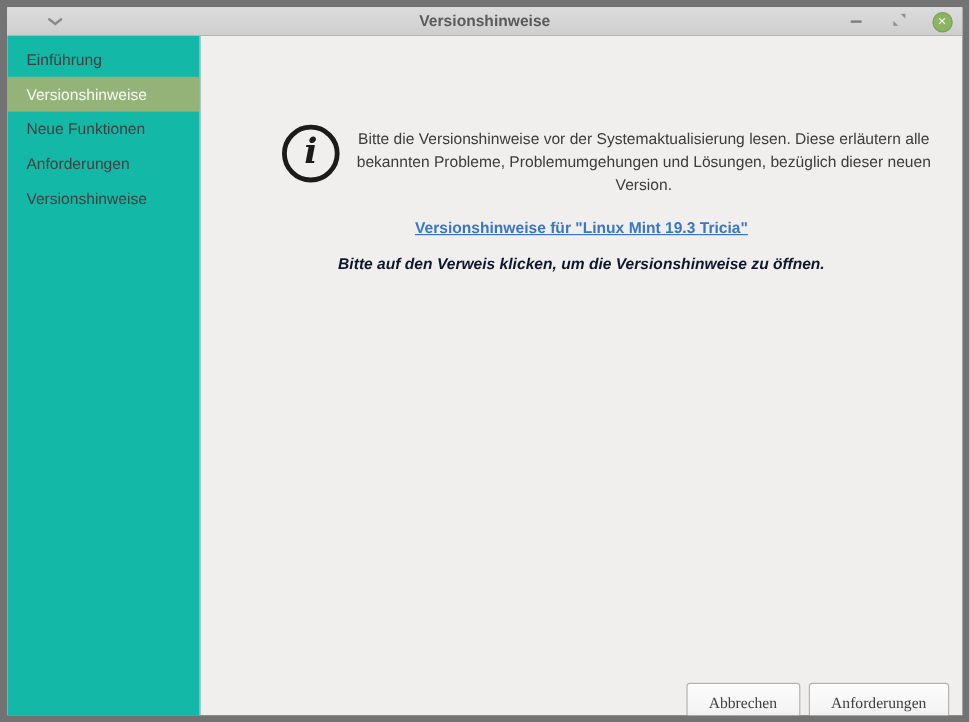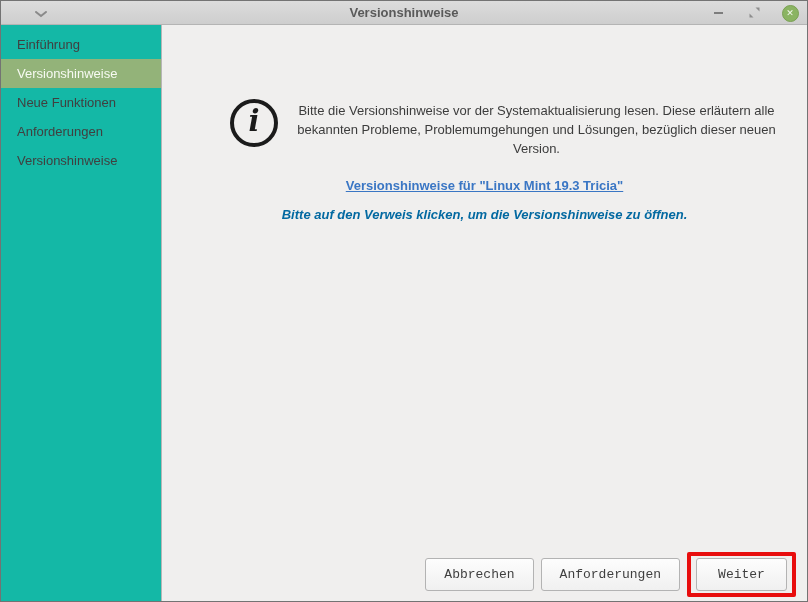--- a/index.html
+++ b/index.html
@@ -3,21 +3,21 @@
 <meta charset="utf-8">
 <style>
   * { margin: 0; padding: 0; box-sizing: border-box; }
   html, body { background: #ffffff; }
   body { font-family: "Liberation Sans", "DejaVu Sans", sans-serif; }
 
   .window {
     position: relative;
     width: 808px; height: 602px;
     background: #f0efee;
-    border: 1px solid #737373;
+    border: 6px solid #737373;
     overflow: hidden;
   }
 
   
   .titlebar {
     position: relative;
     height: 24px;
     background: linear-gradient(#dcdcdc, #cecece);
     border-bottom: 1px solid #b4b4b4;
     display: flex; align-items: center;
@@ -87,33 +87,33 @@
     text-align: center;
   }
 
   .link-row { text-align: center; margin-top: 18px; }
   .release-link {
     font-size: 13px; font-weight: bold; color: #3a76c4;
     text-decoration: underline; cursor: pointer;
   }
   .instruction-row {
     text-align: center; margin-top: 13px;
-    font-size: 13px; font-weight: bold; font-style: italic; color: #0369a1;
+    font-size: 13px; font-weight: bold; font-style: italic; color: #0f172a;
   }
 
   
   .footer {
     position: absolute; right: 11px; bottom: 5px;
     display: flex; align-items: center; gap: 7px;
   }
   .btn {
     height: 33px; min-width: 91px; padding: 0 18px;
     background: linear-gradient(#fdfdfd, #f0f0f0);
     border: 1px solid #b3b3b3; border-radius: 3px;
-    font-family: Liberation Mono, monospace;
+    font-family: Liberation Serif, serif;
     font-size: 13px; color: #3f3f3f;
     cursor: default;
   }
   .annotation-box {
     border: 4px solid #e80d0d; border-radius: 2px;
     padding: 2px 5px;
     display: flex; align-items: center;
   }
 </style>
 </head>
@@ -167,21 +167,18 @@
 
       <div class="link-row">
         <a class="release-link">Versionshinweise für "Linux Mint 19.3 Tricia"</a>
       </div>
 
       <div class="instruction-row">Bitte auf den Verweis klicken, um die Versionshinweise zu öffnen.</div>
 
       <div class="footer">
         <button class="btn">Abbrechen</button>
         <button class="btn">Anforderungen</button>
-        <div class="annotation-box">
-          <button class="btn">Weiter</button>
-        </div>
       </div>
 
     </div>
   </div>
 
 </div>
 
 </body></html>

